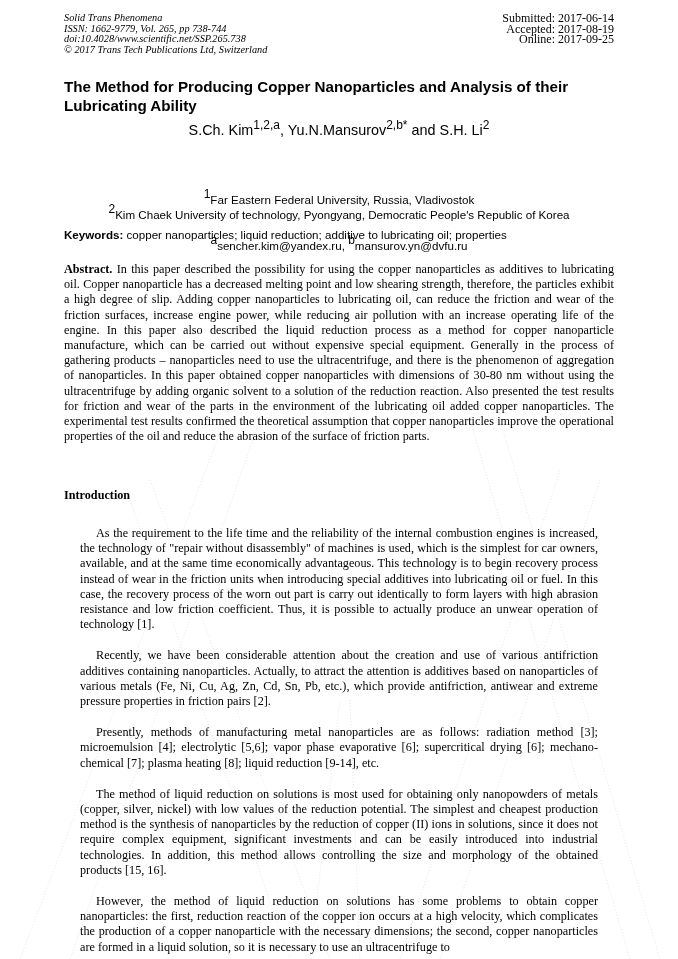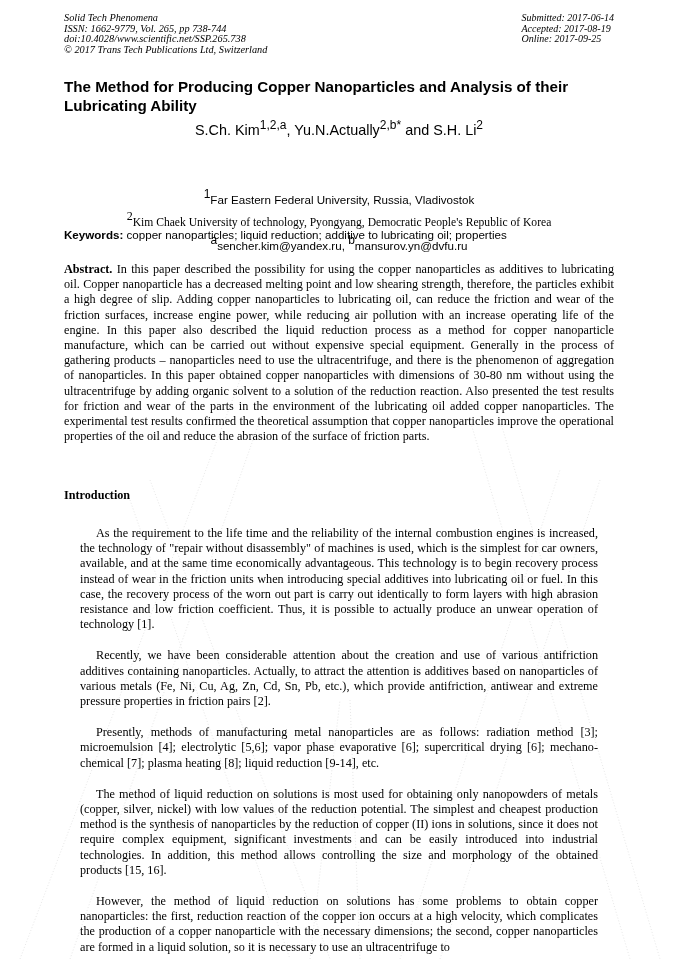--- a/index.html
+++ b/index.html
@@ -1,26 +1,26 @@
 <!DOCTYPE html>
 <html><head>
 <meta charset="utf-8">
 <style>
   html, body { margin: 0; padding: 0; background: #ffffff; }
   body { width: 678px; height: 959px; position: relative; overflow: hidden; color: #000; }
   .page { position: absolute; left: 0; top: 0; width: 678px; height: 959px; background: #fff; }
   .watermark { position: absolute; left: 0; top: 0; width: 678px; height: 959px; pointer-events: none; }
   .hdr-left { position: absolute; left: 64px; top: 13px; font-family: "Liberation Serif", serif; font-style: italic; font-size: 10.3px; line-height: 10.5px; }
-  .hdr-right { position: absolute; right: 64px; top: 13px; font-family: "Liberation Serif", serif; font-style: italic; font-size: 10px; line-height: 10.5px; }
+  .hdr-right { position: absolute; right: 64px; top: 13px; text-align: right; font-family: "Liberation Serif", serif; font-size: 12px; line-height: 10.5px; }
   .title { position: absolute; left: 64px; top: 77px; width: 550px; font-family: "Liberation Sans", sans-serif; font-weight: bold; font-size: 15.2px; line-height: 19px; }
   .authors { position: absolute; left: 64px; top: 121px; width: 550px; text-align: center; font-family: "Liberation Sans", sans-serif; font-size: 14.4px; line-height: 18px; }
   .authors sup, .affil sup { font-size: 12px; vertical-align: 6px; line-height: 0; }
   .affil { position: absolute; left: 64px; width: 550px; text-align: center; font-family: "Liberation Sans", sans-serif; font-size: 11.6px; line-height: 14px; margin-top: 44px; }
   .affil1 { top: 149px; }
-  .affil2 { top: 172px; font-family: Liberation Serif, serif; }
+  .affil2 { top: 164px; }
   .affil3 { top: 195px; }
   .keywords { position: absolute; left: 64px; top: 228px; width: 560px; font-family: "Liberation Sans", sans-serif; font-size: 11.6px; line-height: 14px; }
   .keywords b { font-weight: bold; }
   .body-text { position: absolute; left: 64px; width: 550px; font-family: "Liberation Serif", serif; font-size: 12.2px; line-height: 15.2px; text-align: justify; }
   .abstract { top: 262px; }
   .abstract b { font-weight: bold; }
   .intro-head { position: absolute; left: 64px; top: 488px; font-family: "Liberation Serif", serif; font-weight: bold; font-size: 12.2px; line-height: 15px; text-align: right; }
   .intro { top: 510px; }
   .intro p { margin: 16px; text-indent: 16px; }
 </style>
@@ -38,36 +38,36 @@
       <line x1="310" y1="959" x2="340" y2="700"></line>
       <line x1="350" y1="700" x2="360" y2="959"></line>
       <line x1="400" y1="959" x2="560" y2="470"></line>
       <line x1="440" y1="959" x2="600" y2="480"></line>
       <line x1="470" y1="420" x2="630" y2="959"></line>
       <line x1="500" y1="420" x2="660" y2="959"></line>
     </g>
   </svg>
 
   <div class="hdr-left">
-    <div>Solid Tech Phenomena</div>
+    <div>Solid Trans Phenomena</div>
     <div>ISSN: 1662-9779, Vol. 265, pp 738-744</div>
     <div>doi:10.4028/www.scientific.net/SSP.265.738</div>
     <div>© 2017 Trans Tech Publications Ltd, Switzerland</div>
   </div>
 
   <div class="hdr-right">
     <div>Submitted: 2017-06-14</div>
     <div>Accepted: 2017-08-19</div>
     <div>Online: 2017-09-25</div>
   </div>
 
   <div class="title">The Method for Producing Copper Nanoparticles and Analysis of their Lubricating Ability</div>
 
   <div class="authors">
-    <span>S.Ch. Kim</span><sup>1,2,a</sup><span>, </span><span>Yu.N.Actually</span><sup>2,b*</sup><span> and </span><span>S.H. Li</span><sup>2</sup>
+    <span>S.Ch. Kim</span><sup>1,2,a</sup><span>, </span><span>Yu.N.Mansurov</span><sup>2,b*</sup><span> and </span><span>S.H. Li</span><sup>2</sup>
   </div>
 
   <div class="affil affil1">
     <sup>1</sup><span>Far Eastern Federal University, Russia, Vladivostok</span>
   </div>
   <div class="affil affil2">
     <sup>2</sup><span>Kim Chaek University of technology, Pyongyang, Democratic People's Republic of Korea</span>
   </div>
   <div class="affil affil3">
     <sup>a</sup><span>sencher.kim@yandex.ru</span><span>, </span><sup>b</sup><span>mansurov.yn@dvfu.ru</span>

